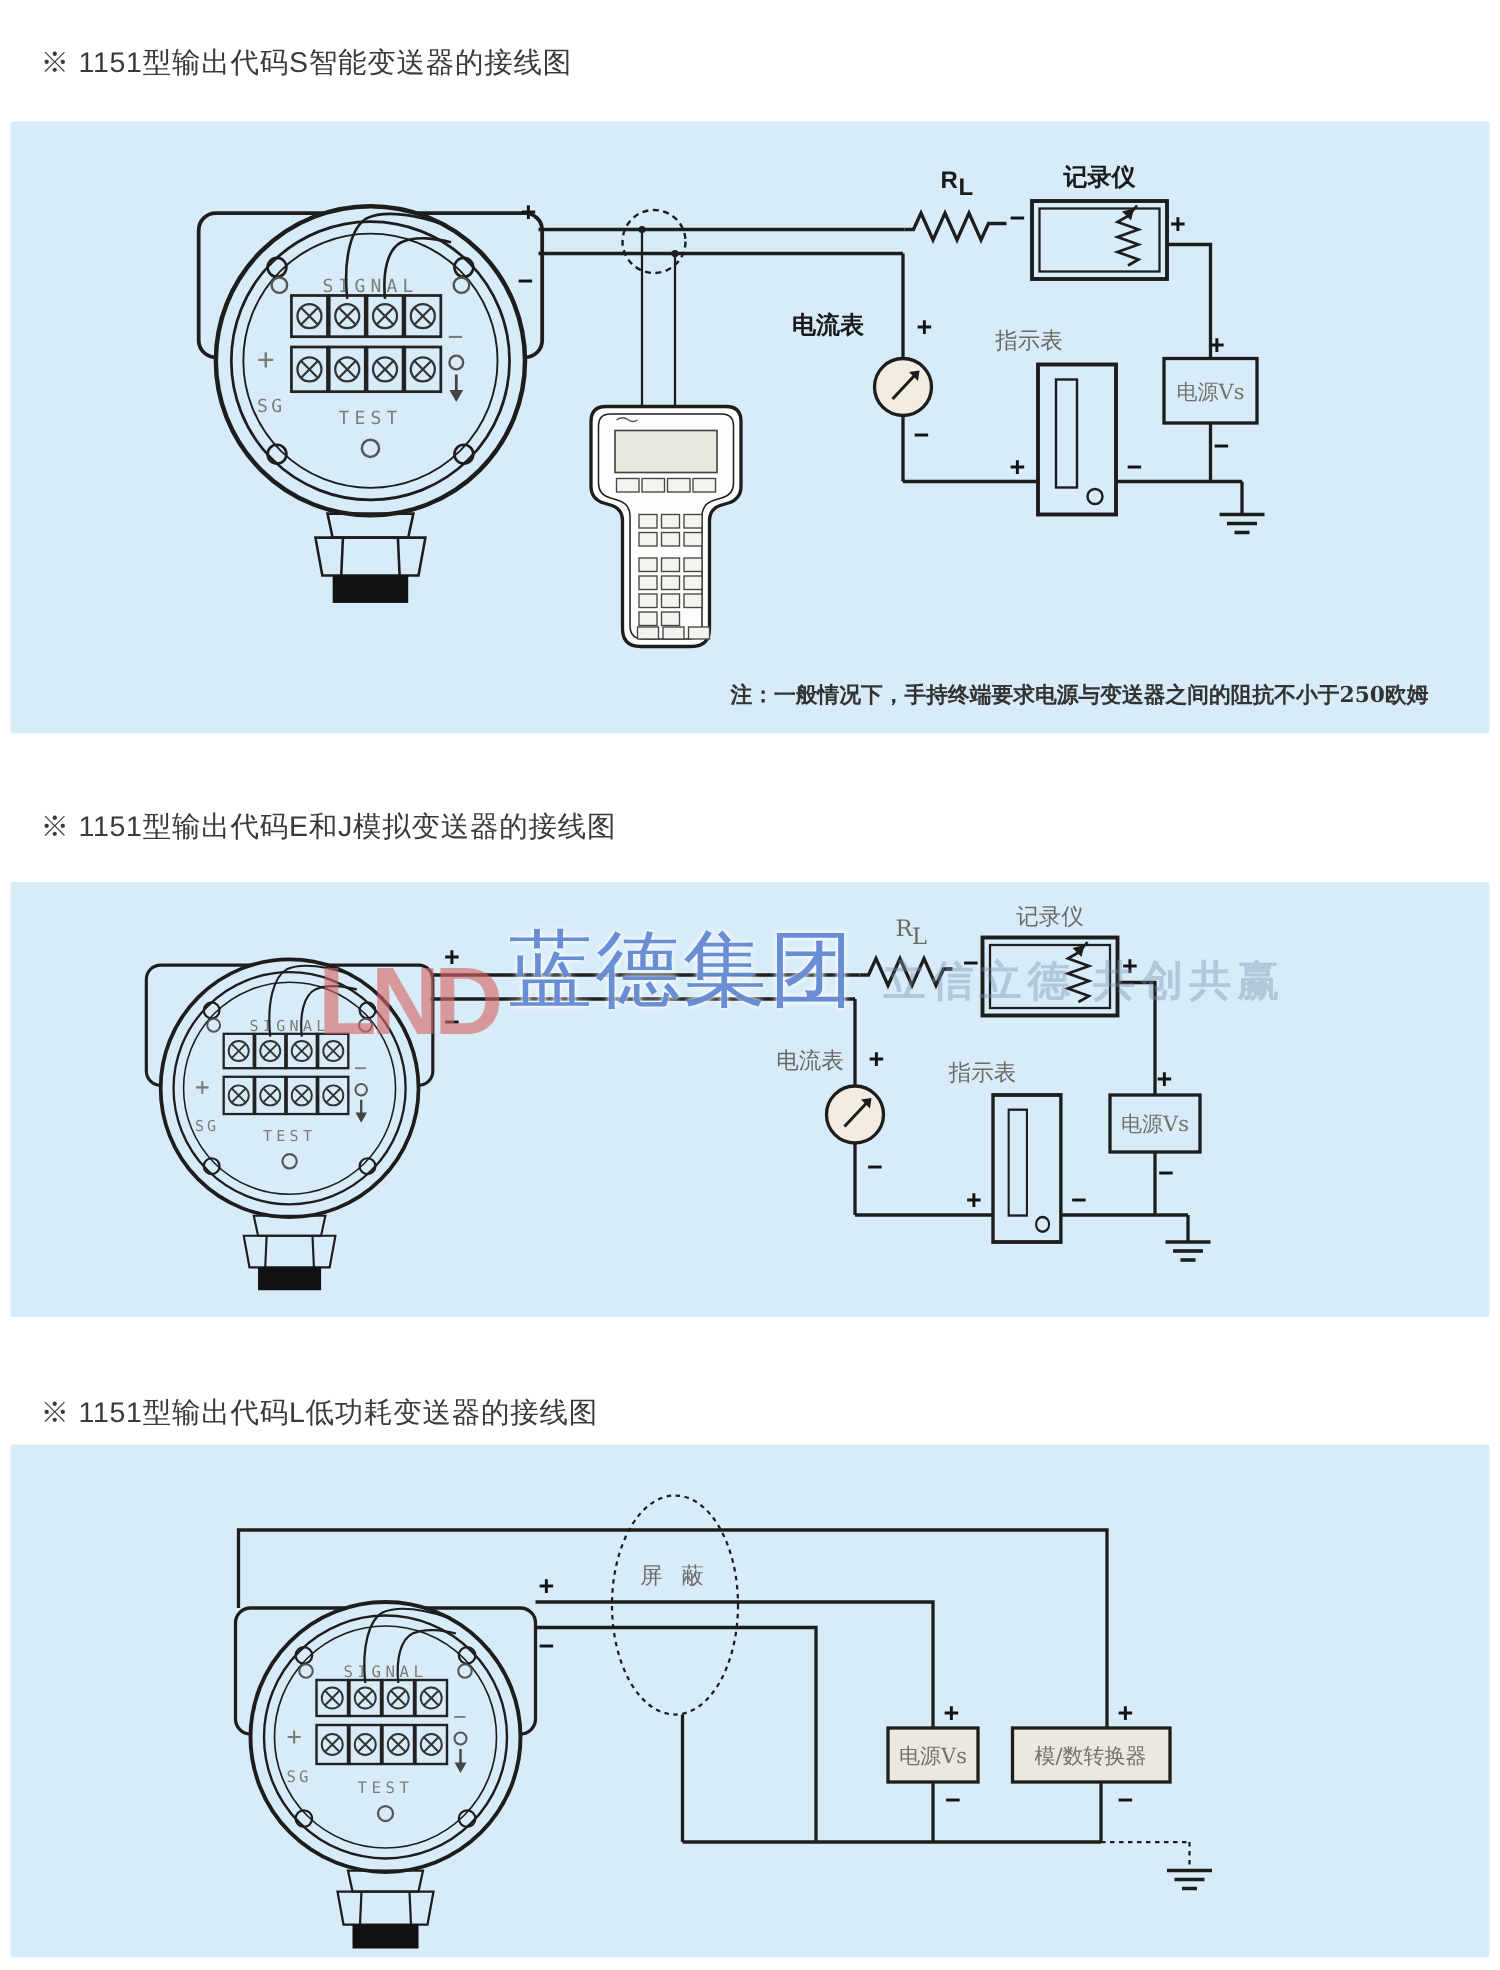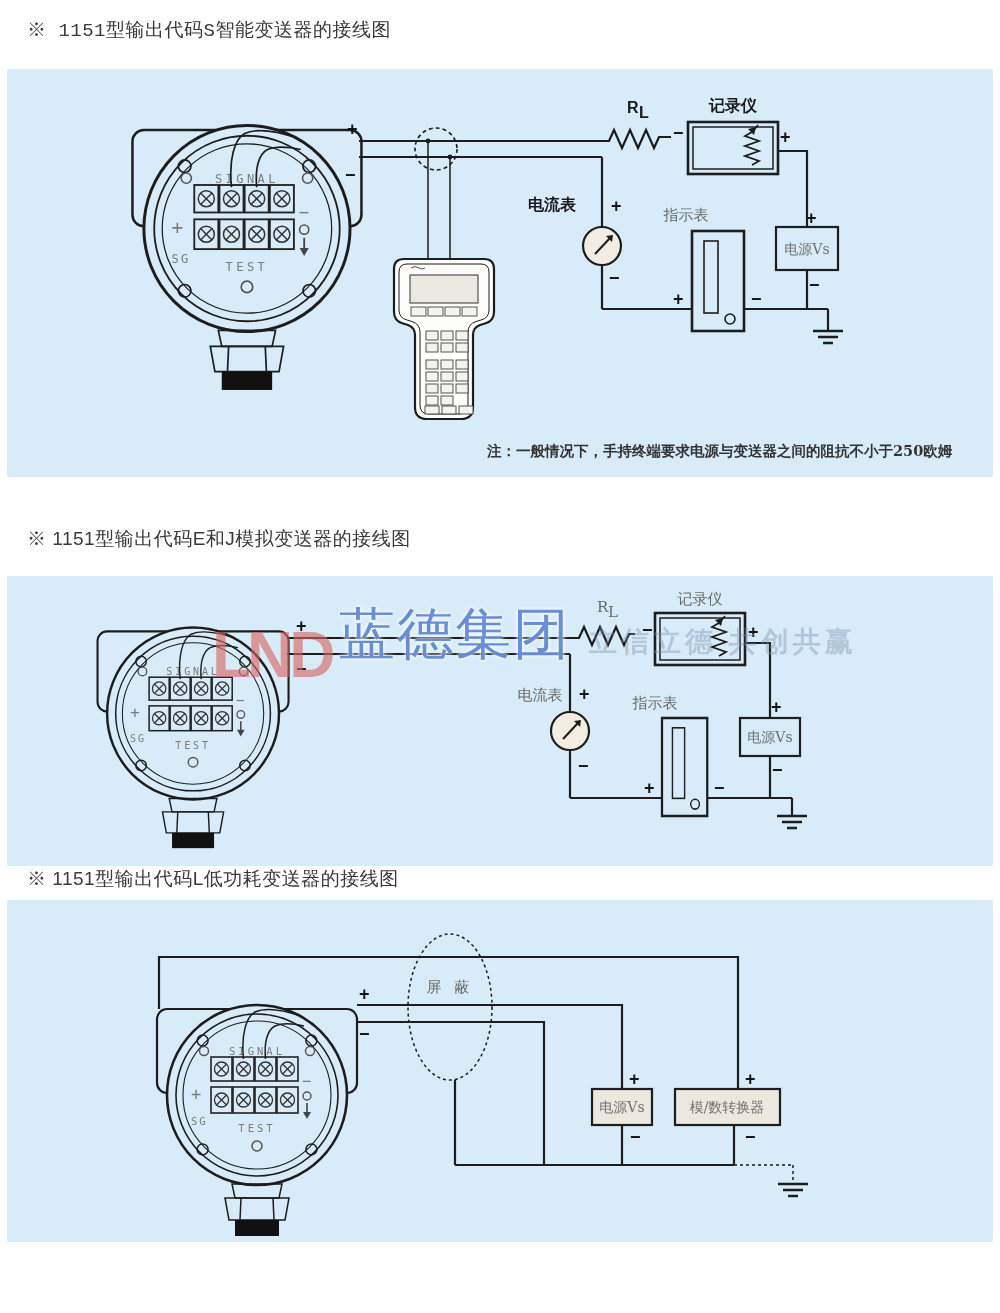--- a/index.html
+++ b/index.html
@@ -1,20 +1,20 @@
 <!DOCTYPE html>
 <html><head>
 <meta charset="utf-8">
 <style>
   html,body{margin:0;padding:0;}
   body{width:1000px;background:#ffffff;font-family:"Liberation Sans",sans-serif;}
   .sec-title{font-size:19px;color:#3a3a3a;font-weight:500;margin-left:27px;letter-spacing:.5px;}
-  .t1{padding-top:17px;font-family:Liberation Mono, monospace;}
+  .t1{padding-top:29px;}
   .t2{margin-top:49px;}
-  .t3{}
+  .t3{margin-top:51px;}
   .panel{margin:0 7px;background:#d7ecf8;position:relative;border-radius:2px;overflow:hidden;}
   .p1{margin-top:26px;height:408px;}
   .p2{margin-top:24px;height:290px;}
   .p3{margin-top:8px;height:342px;margin-bottom:8px;}
   svg{display:block;}
   
   .wire{stroke:#1d1d1d;stroke-width:2.2;fill:none;}
   .thin{stroke:#1d1d1d;stroke-width:1.5;fill:none;}
   .sign{font-family:"Liberation Sans",sans-serif;font-size:18px;font-weight:bold;fill:#141414;}
   .lbl-black{font-family:"Liberation Sans",sans-serif;font-size:16px;font-weight:bold;fill:#1a1a1a;}

